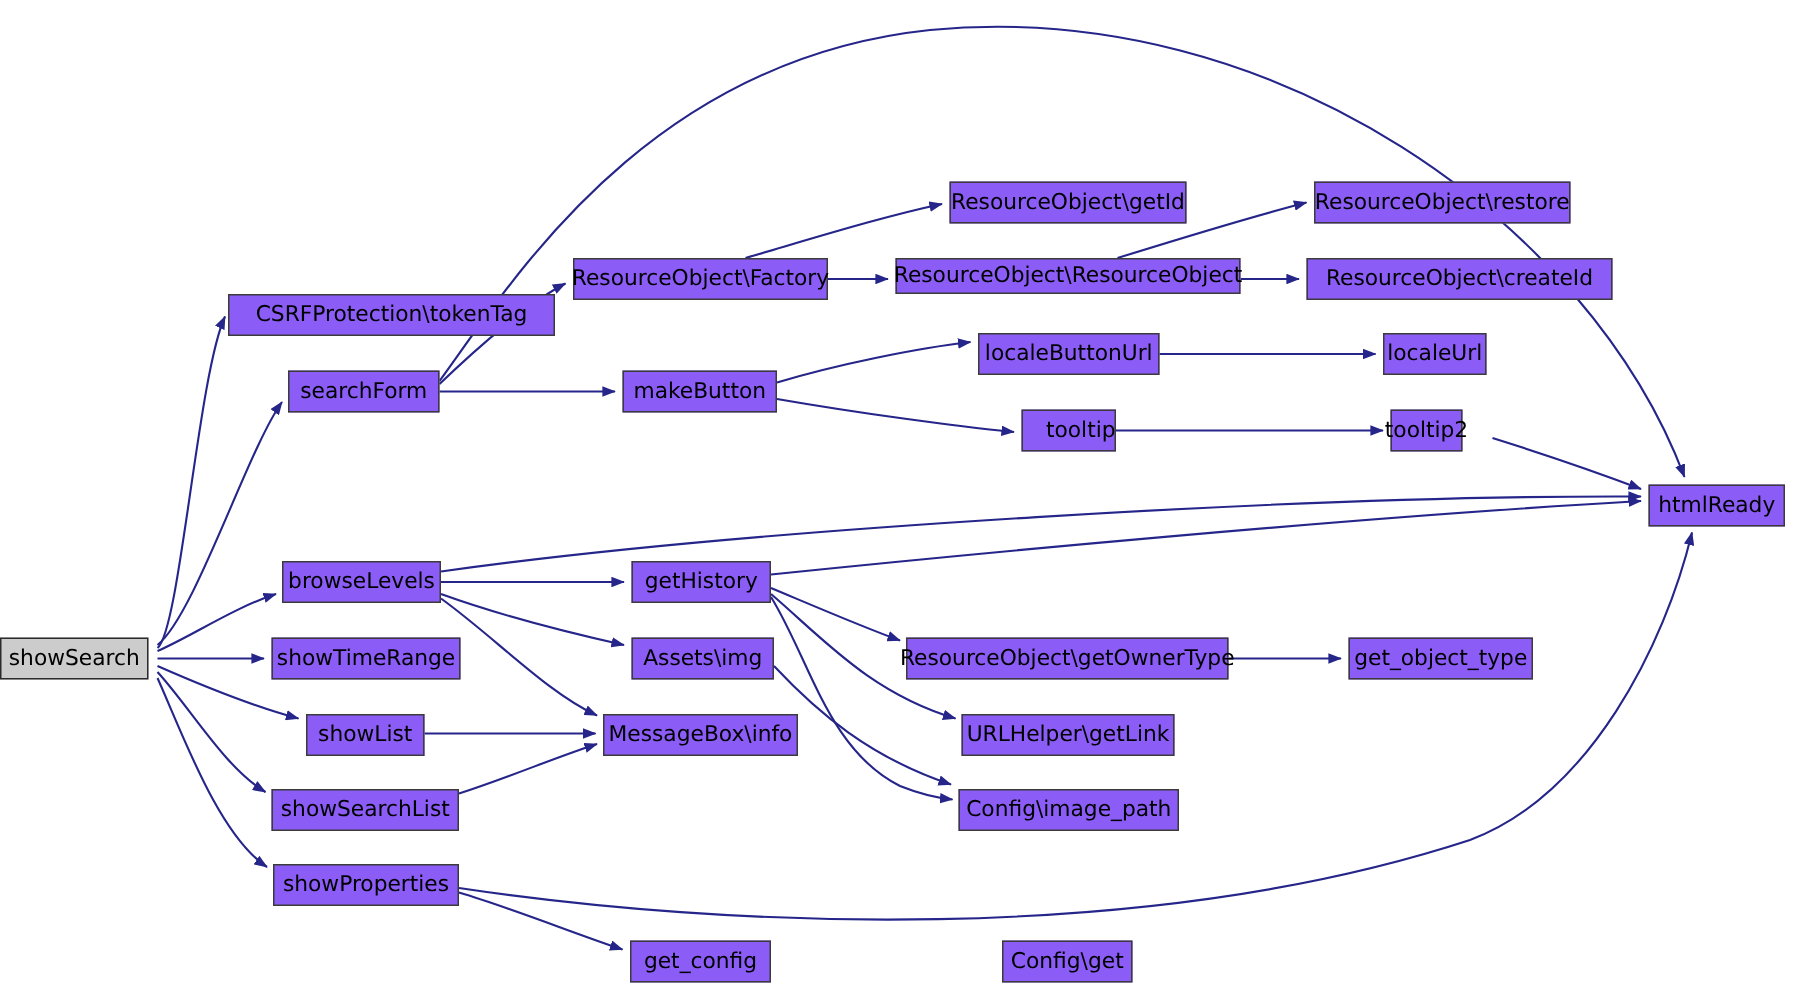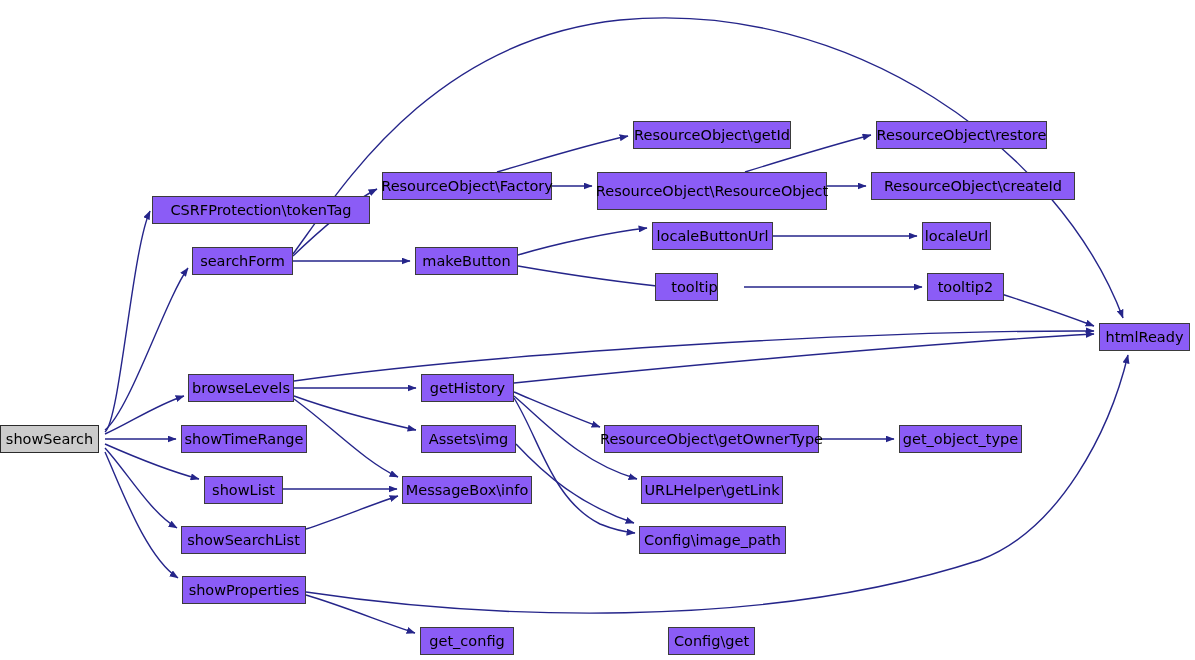--- a/index.html
+++ b/index.html
@@ -131,27 +131,27 @@
       </div>
       <div class="node" style="left: 402px; top: 476px; width: 130px; height: 28px;">
         <span class="node-label">MessageBox\info</span>
       </div>
       <div class="node" style="left: 420px; top: 627px; width: 94px; height: 28px;">
         <span class="node-label">get_config</span>
       </div>
       <div class="node" style="left: 633px; top: 121px; width: 158px; height: 28px;">
         <span class="node-label">ResourceObject\getId</span>
       </div>
-      <div class="node" style="left: 597px; top: 172px; width: 230px; height: 38px;">
+      <div class="node" style="left: 597px; top: 172px; width: 230px; height: 24px;">
         <span class="node-label">ResourceObject\ResourceObject</span>
       </div>
       <div class="node" style="left: 652px; top: 222px; width: 121px; height: 28px;">
         <span class="node-label">localeButtonUrl</span>
       </div>
-      <div class="node" style="left: 655px; top: 273px; width: 63px; height: 28px; padding-left: 16px;">
+      <div class="node" style="left: 681px; top: 273px; width: 63px; height: 28px; padding-left: 16px;">
         <span class="node-label">tooltip</span>
       </div>
       <div class="node" style="left: 604px; top: 425px; width: 215px; height: 28px;">
         <span class="node-label">ResourceObject\getOwnerType</span>
       </div>
       <div class="node" style="left: 641px; top: 476px; width: 142px; height: 28px;">
         <span class="node-label">URLHelper\getLink</span>
       </div>
       <div class="node" style="left: 639px; top: 526px; width: 147px; height: 28px;">
         <span class="node-label">Config\image_path</span>
@@ -161,21 +161,21 @@
       </div>
       <div class="node" style="left: 876px; top: 121px; width: 171px; height: 28px;">
         <span class="node-label">ResourceObject\restore</span>
       </div>
       <div class="node" style="left: 871px; top: 172px; width: 204px; height: 28px;">
         <span class="node-label">ResourceObject\createId</span>
       </div>
       <div class="node" style="left: 922px; top: 222px; width: 69px; height: 28px;">
         <span class="node-label">localeUrl</span>
       </div>
-      <div class="node" style="left: 927px; top: 273px; width: 77px; height: 28px;">
+      <div class="node" style="left: 927px; top: 273px; width: 48px; height: 28px;">
         <span class="node-label">tooltip2</span>
       </div>
       <div class="node" style="left: 899px; top: 425px; width: 123px; height: 28px;">
         <span class="node-label">get_object_type</span>
       </div>
       <div class="node" style="left: 1099px; top: 323px; width: 91px; height: 28px;">
         <span class="node-label">htmlReady</span>
       </div>
     </div>
 </div>

